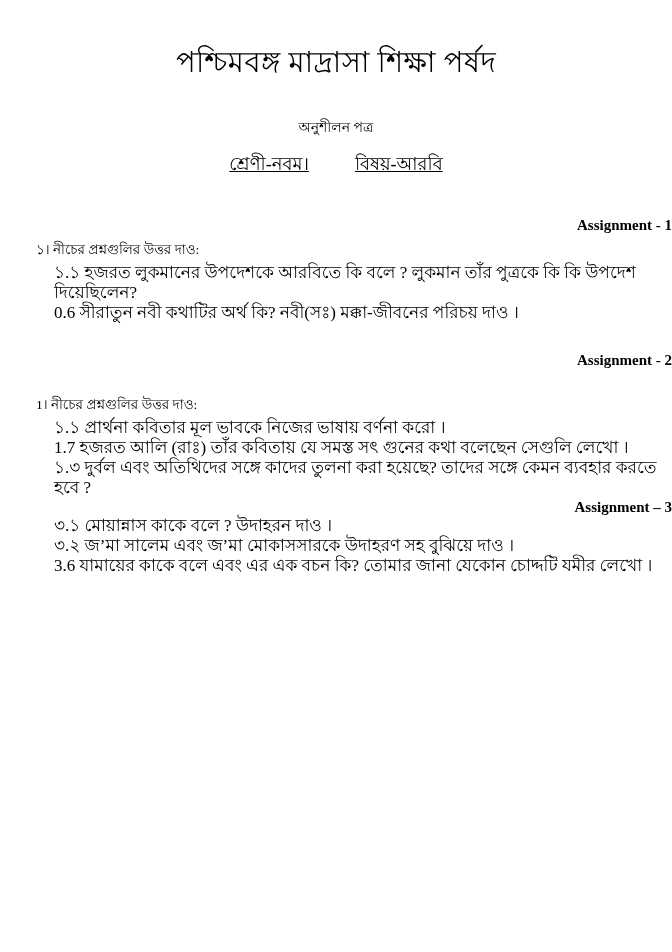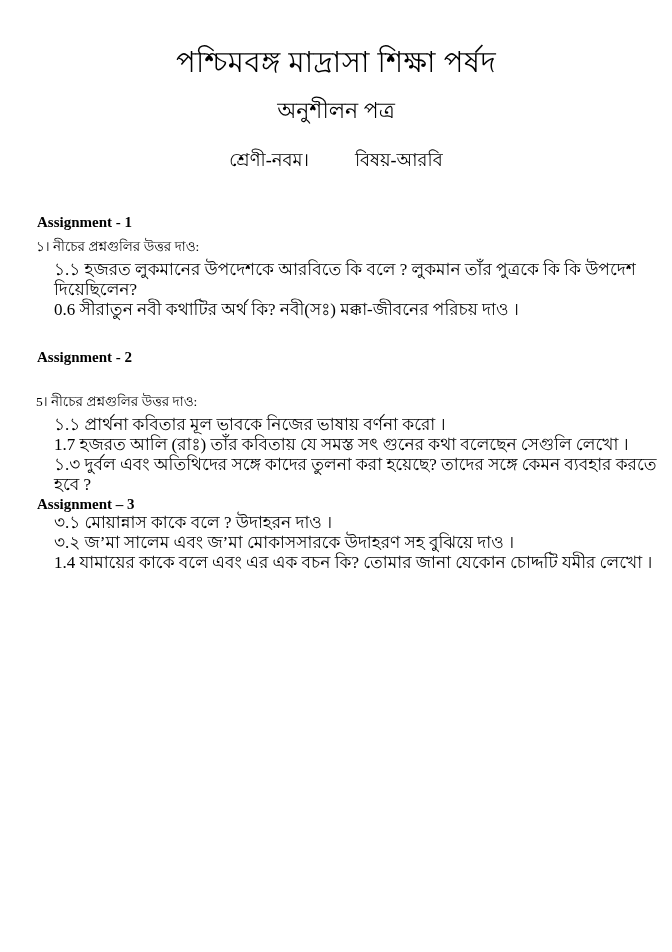--- a/index.html
+++ b/index.html
@@ -23,39 +23,40 @@
     text-align: center;
   }
   .board-title {
     margin: 0;
     font-size: 29px;
     font-weight: 400;
     line-height: 1.3;
     letter-spacing: 0.5px;
   }
   .paper-type {
-    margin-top: 15px;
-    font-size: 22px;
+    margin-top: 37px;
+    font-size: 14px;
     line-height: 1.3;
   }
   .class-line {
     display: flex;
     justify-content: center;
     gap: 46px;
-    margin-top: 24px;
+    margin-top: 16px;
     font-size: 18px;
     line-height: 1.3;
+    text-decoration: underline;
   }
   
   .assignment-heading {
     margin: 0;
     font-family: "Liberation Serif", serif;
     font-size: 15px;
     font-weight: 700;
-    text-align: left;
+    text-align: right;
     line-height: 1.2;
     padding-left: 37px;
   }
   .intro {
     font-size: 13.5px;
     line-height: 18px;
     margin-left: 36px;
   }
   .question {
     font-size: 17px;
@@ -85,26 +86,26 @@
 
   <section class="s1">
     <h2 class="assignment-heading">Assignment - 1</h2>
     <div class="intro">১। নীচের প্রশ্নগুলির উত্তর দাও:</div>
     <div class="question">১.১ হজরত লুকমানের উপদেশকে আরবিতে কি বলে ? লুকমান তাঁর পুত্রকে কি কি উপদেশ দিয়েছিলেন?</div>
     <div class="question">0.6 সীরাতুন নবী কথাটির অর্থ কি? নবী(সঃ) মক্কা-জীবনের পরিচয় দাও ।</div>
   </section>
 
   <section class="s2">
     <h2 class="assignment-heading">Assignment - 2</h2>
-    <div class="intro">5। নীচের প্রশ্নগুলির উত্তর দাও:</div>
+    <div class="intro">1। নীচের প্রশ্নগুলির উত্তর দাও:</div>
     <div class="question">১.১ প্রার্থনা কবিতার মূল ভাবকে নিজের ভাষায় বর্ণনা করো ।</div>
     <div class="question">1.7 হজরত আলি (রাঃ) তাঁর কবিতায় যে সমস্ত সৎ গুনের কথা বলেছেন সেগুলি লেখো ।</div>
     <div class="question">১.৩ দুর্বল এবং অতিথিদের সঙ্গে কাদের তুলনা করা হয়েছে? তাদের সঙ্গে কেমন ব্যবহার করতে হবে ?</div>
   </section>
 
   <section class="s3">
     <h2 class="assignment-heading">Assignment – 3</h2>
     <div class="question">৩.১ মোয়ান্নাস কাকে বলে ? উদাহরন দাও ।</div>
     <div class="question">৩.২ জ’মা সালেম এবং জ’মা মোকাসসারকে উদাহরণ সহ বুঝিয়ে দাও ।</div>
-    <div class="question">1.4 যামায়ের কাকে বলে এবং এর এক বচন কি? তোমার জানা যেকোন চোদ্দটি যমীর লেখো ।</div>
+    <div class="question">3.6 যামায়ের কাকে বলে এবং এর এক বচন কি? তোমার জানা যেকোন চোদ্দটি যমীর লেখো ।</div>
   </section>
 
 </div>
 
 </body></html>

